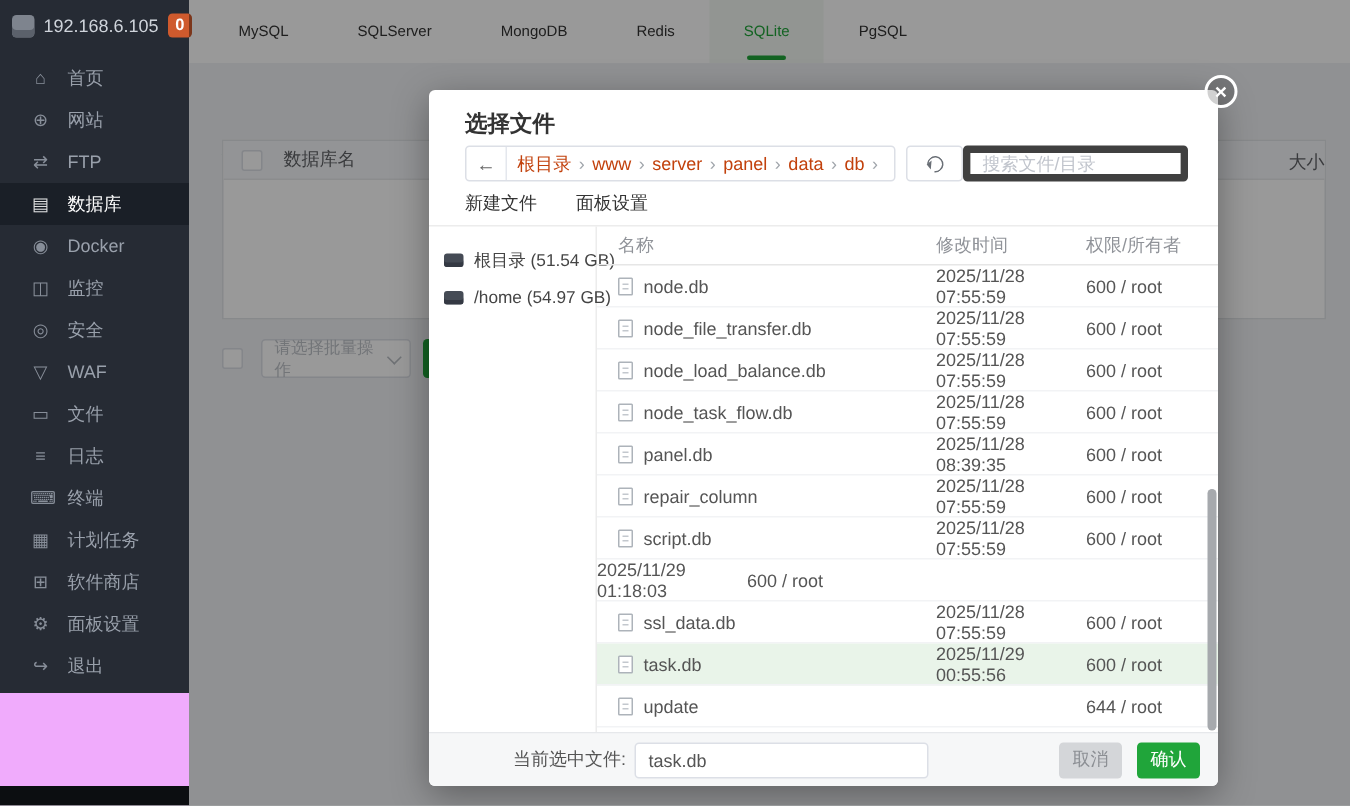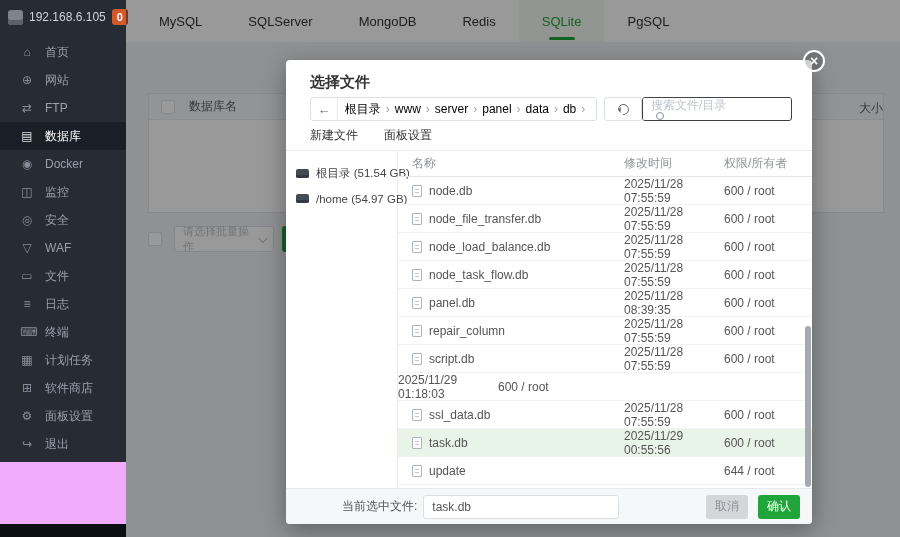--- a/index.html
+++ b/index.html
@@ -17,21 +17,21 @@
   .logo { width:15px; height:15px; background:#7e848e; border-radius:3px; box-shadow:inset 0 -5px 0 #5b616b; flex:0 0 auto; }
   .ip { color:#cfd4db; font-size:12px; white-space:nowrap; }
   .badge { margin-left:auto; background:#cf5a2d; color:#fff; font-size:11px; font-weight:700; height:16px; line-height:16px; padding:0 5px; border-radius:3px; }
   .side-menu { list-style:none; padding-top:4px; }
   .side-item { height:28px; display:flex; align-items:center; gap:11px; padding-left:20px; color:#99a0ab; cursor:pointer; }
   .side-item .icn { width:14px; font-size:12px; text-align:center; opacity:.85; }
   .side-item.active { background:#1a1f27; color:#fff; }
   
   .content { position:absolute; left:126px; top:0; right:0; bottom:0; background:#f0f2f5; }
   .tabbar { height:42px; background:#fff; display:flex; align-items:stretch; padding-left:10px; }
-  .tab { padding:0 23px; display:flex; align-items:center; color:#333; font-size:13px; position:relative; cursor:pointer; white-space:nowrap; }
+  .tab { padding:0 23px; display:flex; align-items:center; color:#333; font-size:10px; position:relative; cursor:pointer; white-space:nowrap; }
   .tab.active { color:#20a53a; background:#f3f9f3; }
   .tab.active::after { content:""; position:absolute; bottom:2px; left:50%; transform:translateX(-50%); width:26px; height:3px; border-radius:2px; background:#20a53a; }
   .add-btn { position:absolute; left:22px; top:56px; height:25px; padding:0 23px; background:#20a53a; color:#fff; border-radius:3px; border:0; display:flex; align-items:center; font-size:12px; cursor:pointer;margin-top:44px; }
   .db-table { position:absolute; left:22px; top:93px; right:16px; height:120px; background:#fff; border:1px solid #e2e4e8; }
   .db-head { position:relative; height:26px; background:#f5f7fa; border-bottom:1px solid #e8eaec; display:flex; align-items:center; color:#606266; }
   .cb { width:14px; height:14px; border:1px solid #dcdfe6; border-radius:2px; background:#fff; flex:0 0 auto; }
   .db-head .cb { margin-left:12px; }
   .dbname-h { margin-left:14px; }
   .size-h { position:absolute; left:710px; top:6px; }
   .batch-row { position:absolute; left:22px; top:226px; display:flex; align-items:center; }
@@ -39,27 +39,27 @@
   .select .chev { margin-left:auto; width:7px; height:7px; border-right:1.4px solid #b9bec4; border-bottom:1.4px solid #b9bec4; transform:rotate(45deg) translateY(-2px); }
   .batch-apply { margin-left:8px; width:60px; height:26px; background:#20a53a; border:0; border-radius:3px; cursor:pointer; }
   .content-overlay { position:absolute; inset:0; background:rgba(0,0,0,.40); z-index:20; }
   
   .modal { position:absolute; left:286px; top:60px; width:526px; height:464px; background:#fff; border-radius:4px; box-shadow:0 6px 24px rgba(0,0,0,.35); z-index:30; }
   .m-close { position:absolute; left:517px; top:-10px; width:22px; height:22px; border:2px solid #fff; border-radius:50%; background:rgba(0,0,0,.18); color:#fff; display:flex; align-items:center; justify-content:center; font-size:14px; font-weight:700; cursor:pointer; }
   .m-title { position:absolute; left:24px; top:13px; font-size:15px; font-weight:700; color:#333; }
   .m-toolbar { position:absolute; left:24px; top:37px; right:20px; height:24px; display:flex; }
   .crumbbox { width:287px; height:24px; border:1px solid #dcdfe6; border-radius:3px; display:flex; align-items:center; overflow:hidden; }
   .backbtn { width:27px; height:100%; border-right:1px solid #e4e7ed; display:flex; align-items:center; justify-content:center; color:#666; font-size:13px; cursor:pointer; background:none; border-top:0; border-bottom:0; border-left:0; }
-  .crumbs { display:flex; align-items:center; padding:0 7px; white-space:nowrap; overflow:hidden; color:#000000; }
+  .crumbs { display:flex; align-items:center; padding:0 7px; white-space:nowrap; overflow:hidden; color:#c2410c; }
   .crumb { cursor:pointer; }
   .crumb::after { content:"›"; color:#a0a5ab; margin:0 5px; }
   .refreshbtn { margin-left:7px; width:38px; height:24px; border:1px solid #dcdfe6; border-radius:3px; background:#fff; display:flex; align-items:center; justify-content:center; cursor:pointer; }
   .refresh-icon { width:11px; height:11px; border:1.5px solid #6a6f76; border-radius:50%; border-left-color:transparent; transform:rotate(-40deg); position:relative; }
   .refresh-icon::after { content:""; position:absolute; left:-3px; top:-2px; border:3px solid transparent; border-right-color:#6a6f76; transform:rotate(45deg); }
-  .searchbox { margin-left:auto; width:150px; height:24px; border:1px solid #404040; border-radius:3px; display:flex; overflow:hidden;flex-direction:column; }
+  .searchbox { margin-left:auto; width:150px; height:24px; border:5px solid #404040; border-radius:3px; display:flex; overflow:hidden;flex-direction:column; }
   .searchbox input { flex:1; min-width:0; border:0; outline:none; padding:0 8px; font-size:12px; font-family:inherit; color:#555; }
   .searchbox input::placeholder { color:#c0c4cc; }
   .search-btn { width:32px; border:0; border-left:1px solid #eef0f2; background:#fff; display:flex; align-items:center; justify-content:center; cursor:pointer; }
   .search-icon { width:8px; height:8px; border:1.3px solid #8a8f96; border-radius:50%; position:relative; }
   .search-icon::after { content:""; position:absolute; left:7px; top:7px; width:4px; height:1.3px; background:#8a8f96; transform:rotate(45deg); transform-origin:0 0; }
   .m-newrow { position:absolute; left:24px; top:67px; display:flex; gap:26px; }
   .m-newrow a { color:#333; cursor:pointer; }
   .m-body { position:absolute; left:0; right:0; top:90px; bottom:36px; border-top:1px solid #ececec; display:flex; }
   .diskpane { width:112px; border-right:1px solid #ececec; padding-top:10px; }
   .disk { height:25px; display:flex; align-items:center; gap:7px; padding-left:10px; color:#444; cursor:pointer; white-space:nowrap; font-size:11.5px; }

